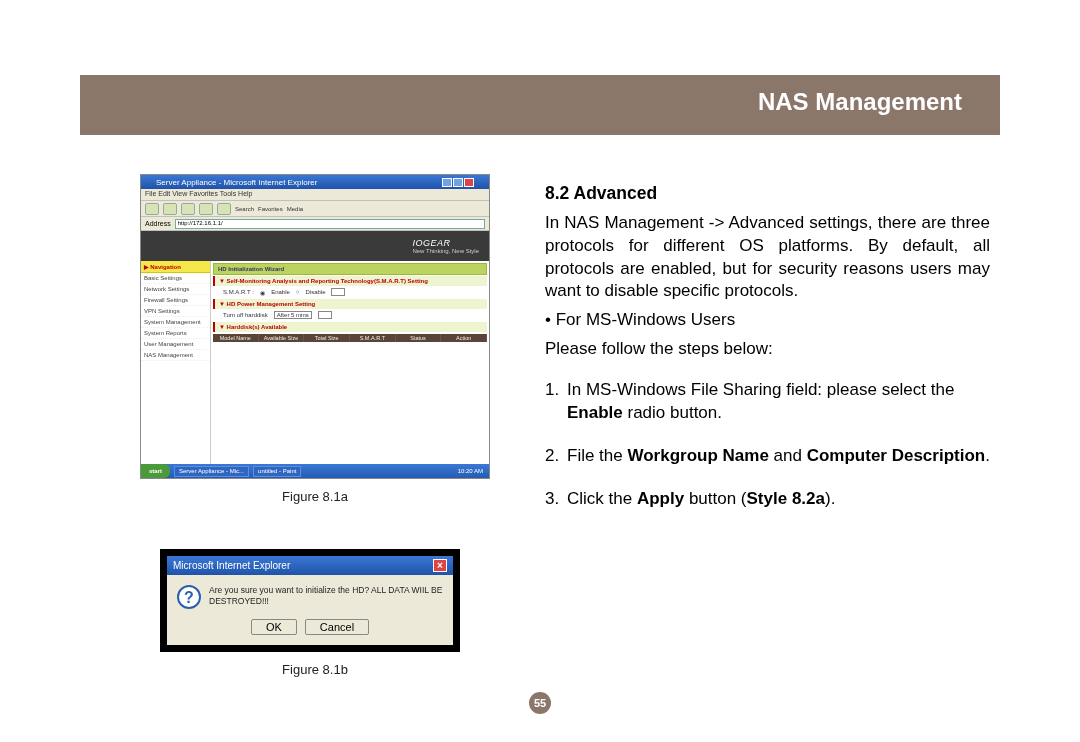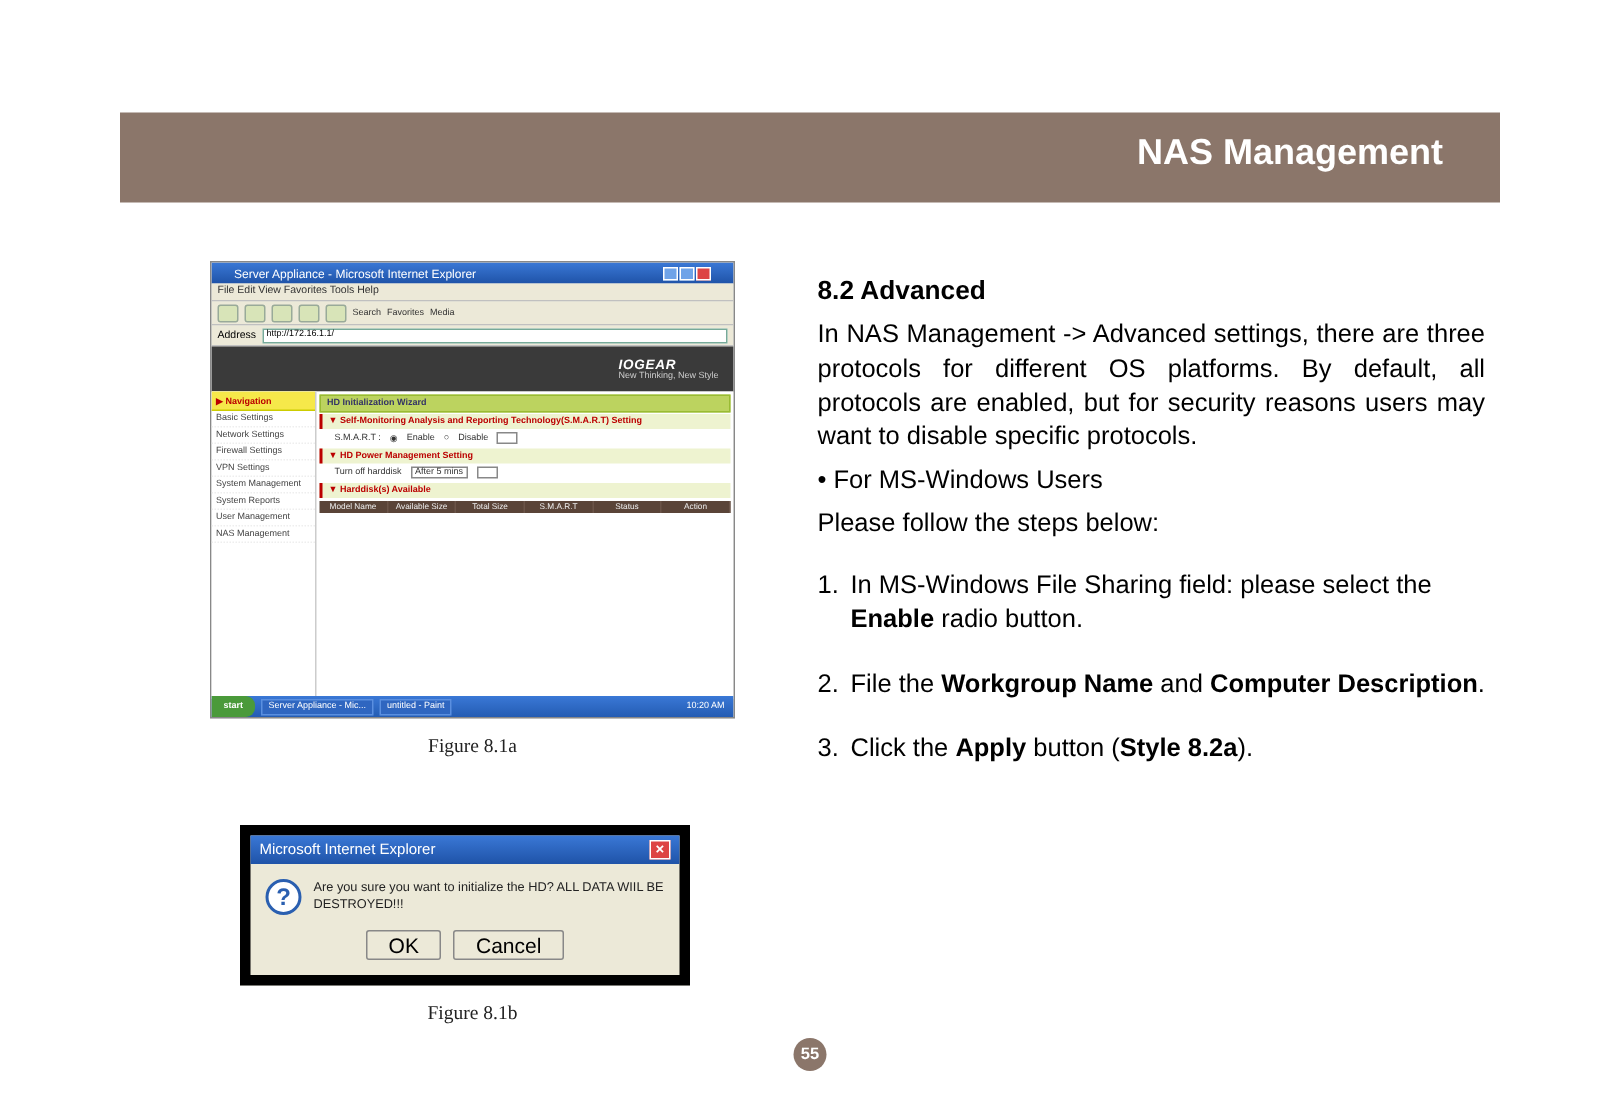--- a/index.html
+++ b/index.html
@@ -86,21 +86,21 @@
     border-bottom:1px solid #c0c0c0;
   }
   .shot1-addr .addrbox { flex:1; height:10px; background:#fff; border:1px solid #7a9; font-size:6px; padding:0 2px; }
   .shot1-banner {
     height: 30px;
     background: #3a3a3a;
     color:#fff;
     display:flex; align-items:center; justify-content:flex-end;
     padding:0 10px; font-size:9px;
   }
-  .shot1-banner .logo { font-style: italic; font-weight:bold; letter-spacing:0.5px; }
+  .shot1-banner .logo { font-style: italic; font-weight:normal; letter-spacing:0.5px; }
   .shot1-banner .sublogo { font-size:6px; display:block; font-weight:normal; color:#ccc; }
   .shot1-body {
     display:flex;
     height: 205px;
     background:#fff;
   }
   .shot1-nav {
     width: 70px;
     background:#fff;
     border-right:1px solid #ccc;
@@ -159,21 +159,20 @@
   }
   .shot1-taskbar .start { background:#4a9a3a; height:100%; padding:0 8px; display:flex; align-items:center; font-weight:bold; border-radius:0 6px 6px 0; }
   .shot1-taskbar .task { margin-left:4px; background:#2f66c0; height:11px; padding:0 4px; border:1px solid #5a8fe0; display:flex; align-items:center; }
   .shot1-taskbar .tray { margin-left:auto; padding:0 6px; }
 
   .fig-caption {
     text-align:center;
     font-size:13px;
     color:#222;
     margin-top:10px;
-    font-family:Liberation Serif, serif;
   }
 
   
   .shot2-wrap { margin-top: 45px; }
   .shot2 {
     width: 300px;
     border:7px solid #000000;
     background:#ece9d8;
     font-size:9px;
     margin-left:20px;
@@ -198,21 +197,21 @@
     font-weight:bold;
     text-align:center; line-height:21px;
     font-size:16px;
     flex:0 0 auto;
   }
   .shot2-body .msg { font-size:8.5px; color:#222; line-height:1.3; }
   .shot2-btns {
     display:flex; gap:8px; justify-content:center; padding:6px 0 10px 0;
   }
   .shot2-btns button {
-    font-size:14px; padding:1px 14px;
+    font-size:11px; padding:1px 14px;
     background:#ece9d8; border:1px solid #888; border-radius:2px;
   }
 
   
   .right-col {
     position:absolute;
     left: 490px;
     top: 152px;
     width: 445px;
     font-size: 17px;

